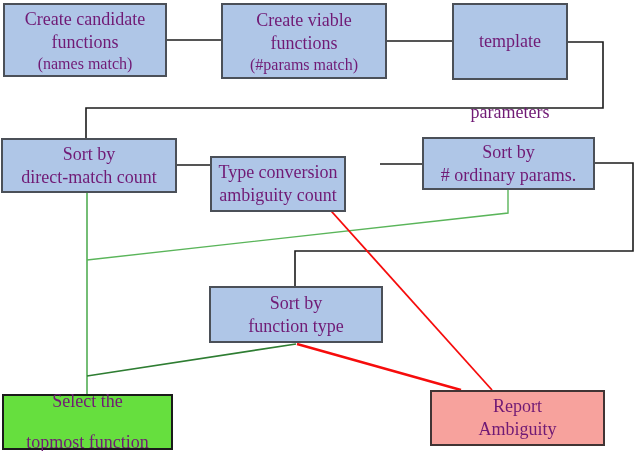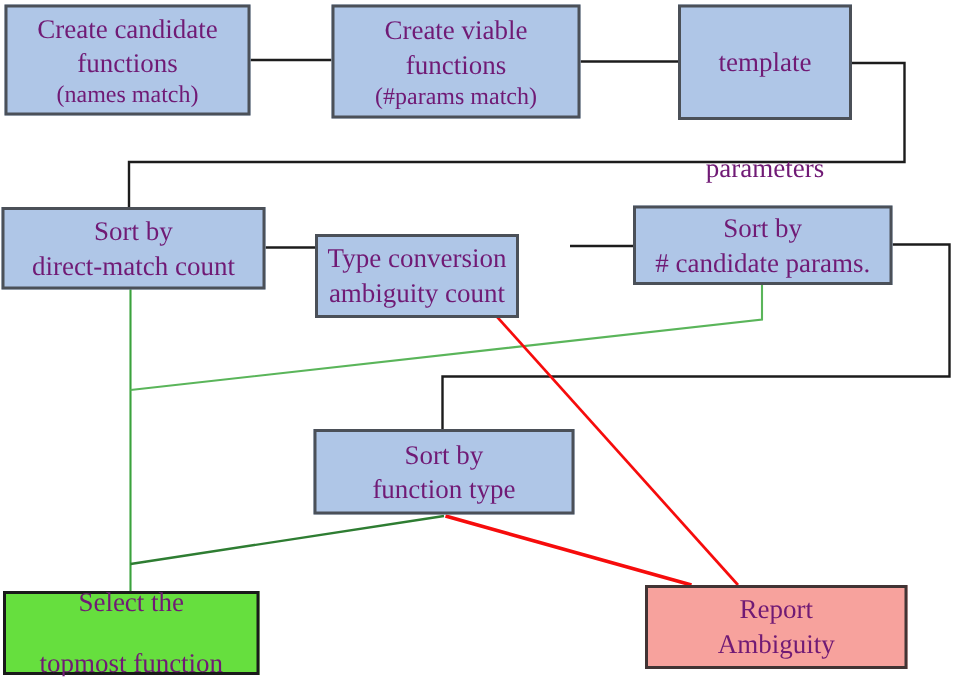--- a/index.html
+++ b/index.html
@@ -69,21 +69,21 @@
       <div class="node blue" style="left: 1px; top: 138px; width: 176px; height: 55px;">
         <div class="line">Sort by</div>
         <div class="line">direct-match count</div>
       </div>
       <div class="node blue" style="left: 210px; top: 136px; width: 136px; height: 56px; margin-top: 20px;">
         <div class="line">Type conversion</div>
         <div class="line">ambiguity count</div>
       </div>
       <div class="node blue" style="left: 422px; top: 137px; width: 173px; height: 53px;">
         <div class="line">Sort by</div>
-        <div class="line"># candidate params.</div>
+        <div class="line"># ordinary params.</div>
       </div>
       <div class="node blue" style="left: 209px; top: 286px; width: 174px; height: 57px;">
         <div class="line">Sort by</div>
         <div class="line">function type</div>
       </div>
       <div class="node green" style="left: 2px; top: 394px; width: 171px; height: 56px;">
         <div class="line">Select the</div>
         <div class="line">topmost function</div>
       </div>
       <div class="node red" style="left: 430px; top: 390px; width: 175px; height: 56px;">

